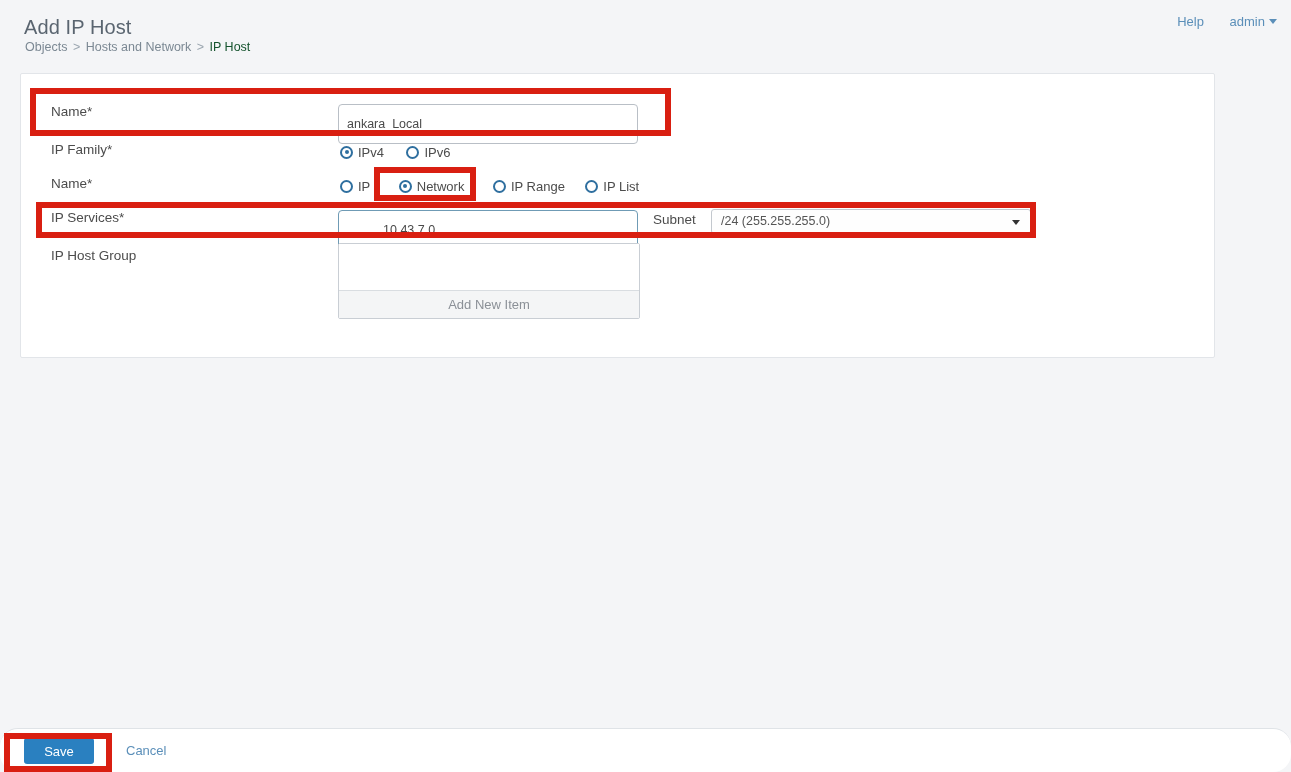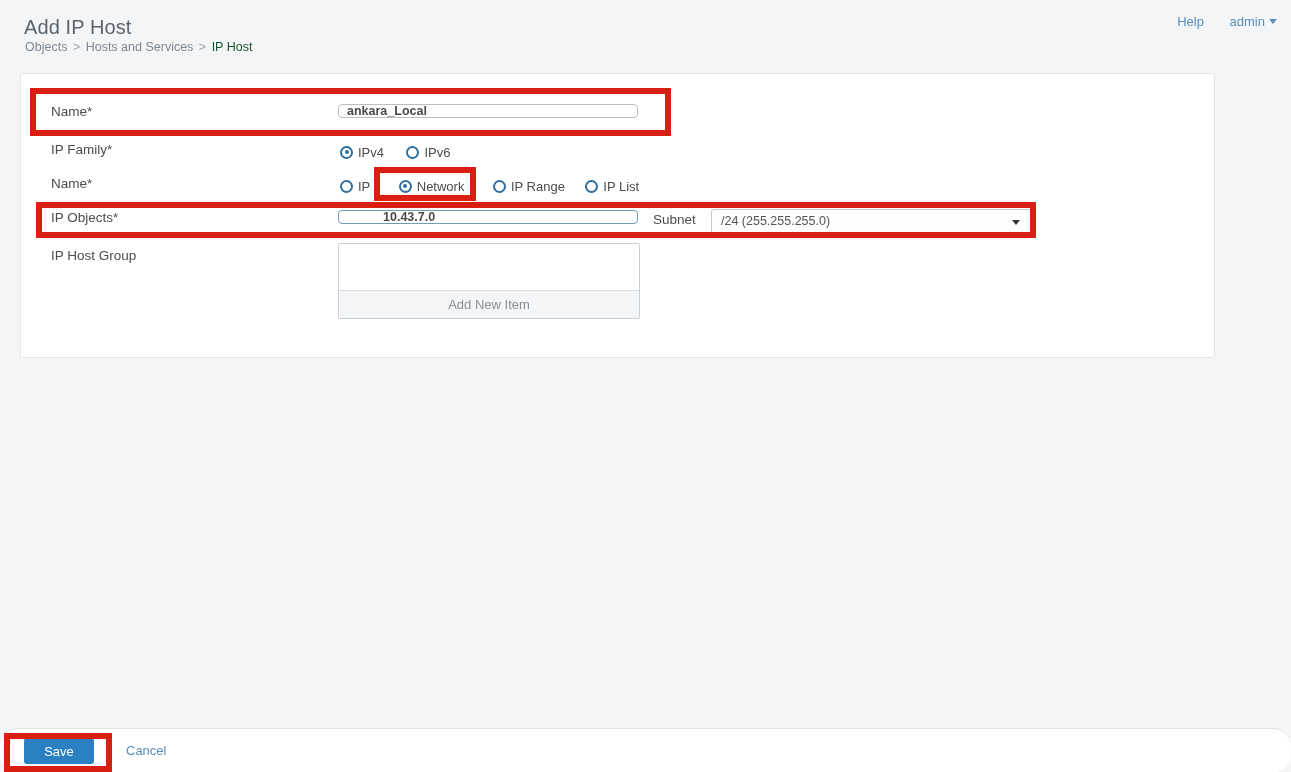--- a/index.html
+++ b/index.html
@@ -93,30 +93,29 @@
     font-size: 13.5px;
     color: #4c4c4c;
     white-space: nowrap;
     line-height: 20px;
   }
   .req { color: #4c4c4c; }
 
   
   .text-input {
     position: absolute;
-    height: 14px;
+    height: 40px;
     border: 1px solid #b9bfc6;
     border-radius: 4px;
     background: #fff;
     font-family: "Liberation Sans", sans-serif;
     font-size: 12.5px;
     color: #4a4a4a;
     padding: 0 8px;
     outline: none;
-    font-weight: bold;
   }
   .text-input.focused {
     border-color: #6f9bb5;
   }
 
   
   .radio-group { position: absolute; white-space: nowrap; }
   .radio-item {
     display: inline-block;
     white-space: nowrap;
@@ -232,21 +231,21 @@
 </style>
 </head>
 <body>
 
 <div id="page-header">
   <div id="page-title">Add IP Host</div>
 
   <div id="breadcrumb">
     <span class="crumb">Objects</span>
     <span class="crumb-sep">&gt;</span>
-    <span class="crumb">Hosts and Services</span>
+    <span class="crumb">Hosts and Network</span>
     <span class="crumb-sep">&gt;</span>
     <span class="crumb-current">IP Host</span>
   </div>
 
   <div id="header-links">
     <a href="#">Help</a>
     <a href="#"><span>admin</span><span class="caret-down"></span></a>
   </div>
 </div>
 
@@ -288,21 +287,21 @@
         <span class="radio-dot"></span><span>IP Range</span>
       </span>
       <span class="radio-item" style="margin-right:0;">
         <span class="radio-dot"></span><span>IP List</span>
       </span>
     </div>
   </div>
 
   <div class="form-row" style="top:134px;">
     <div class="field-label">
-      <span>IP Objects</span><span class="req">*</span>
+      <span>IP Services</span><span class="req">*</span>
     </div>
     <input class="text-input focused" id="ip-address-input" style="left: 317px; top: 2px; width: 300px; padding-left: 44px;" value="10.43.7.0">
 
     <div class="field-label" style="left:632px; top:2px;">
       <span>Subnet</span>
     </div>
     <div class="select-box" id="subnet-select" style="left:690px; top:1px; width:320px;">
       <span>/24 (255.255.255.0)</span>
       <span class="select-arrow"></span>
     </div>

